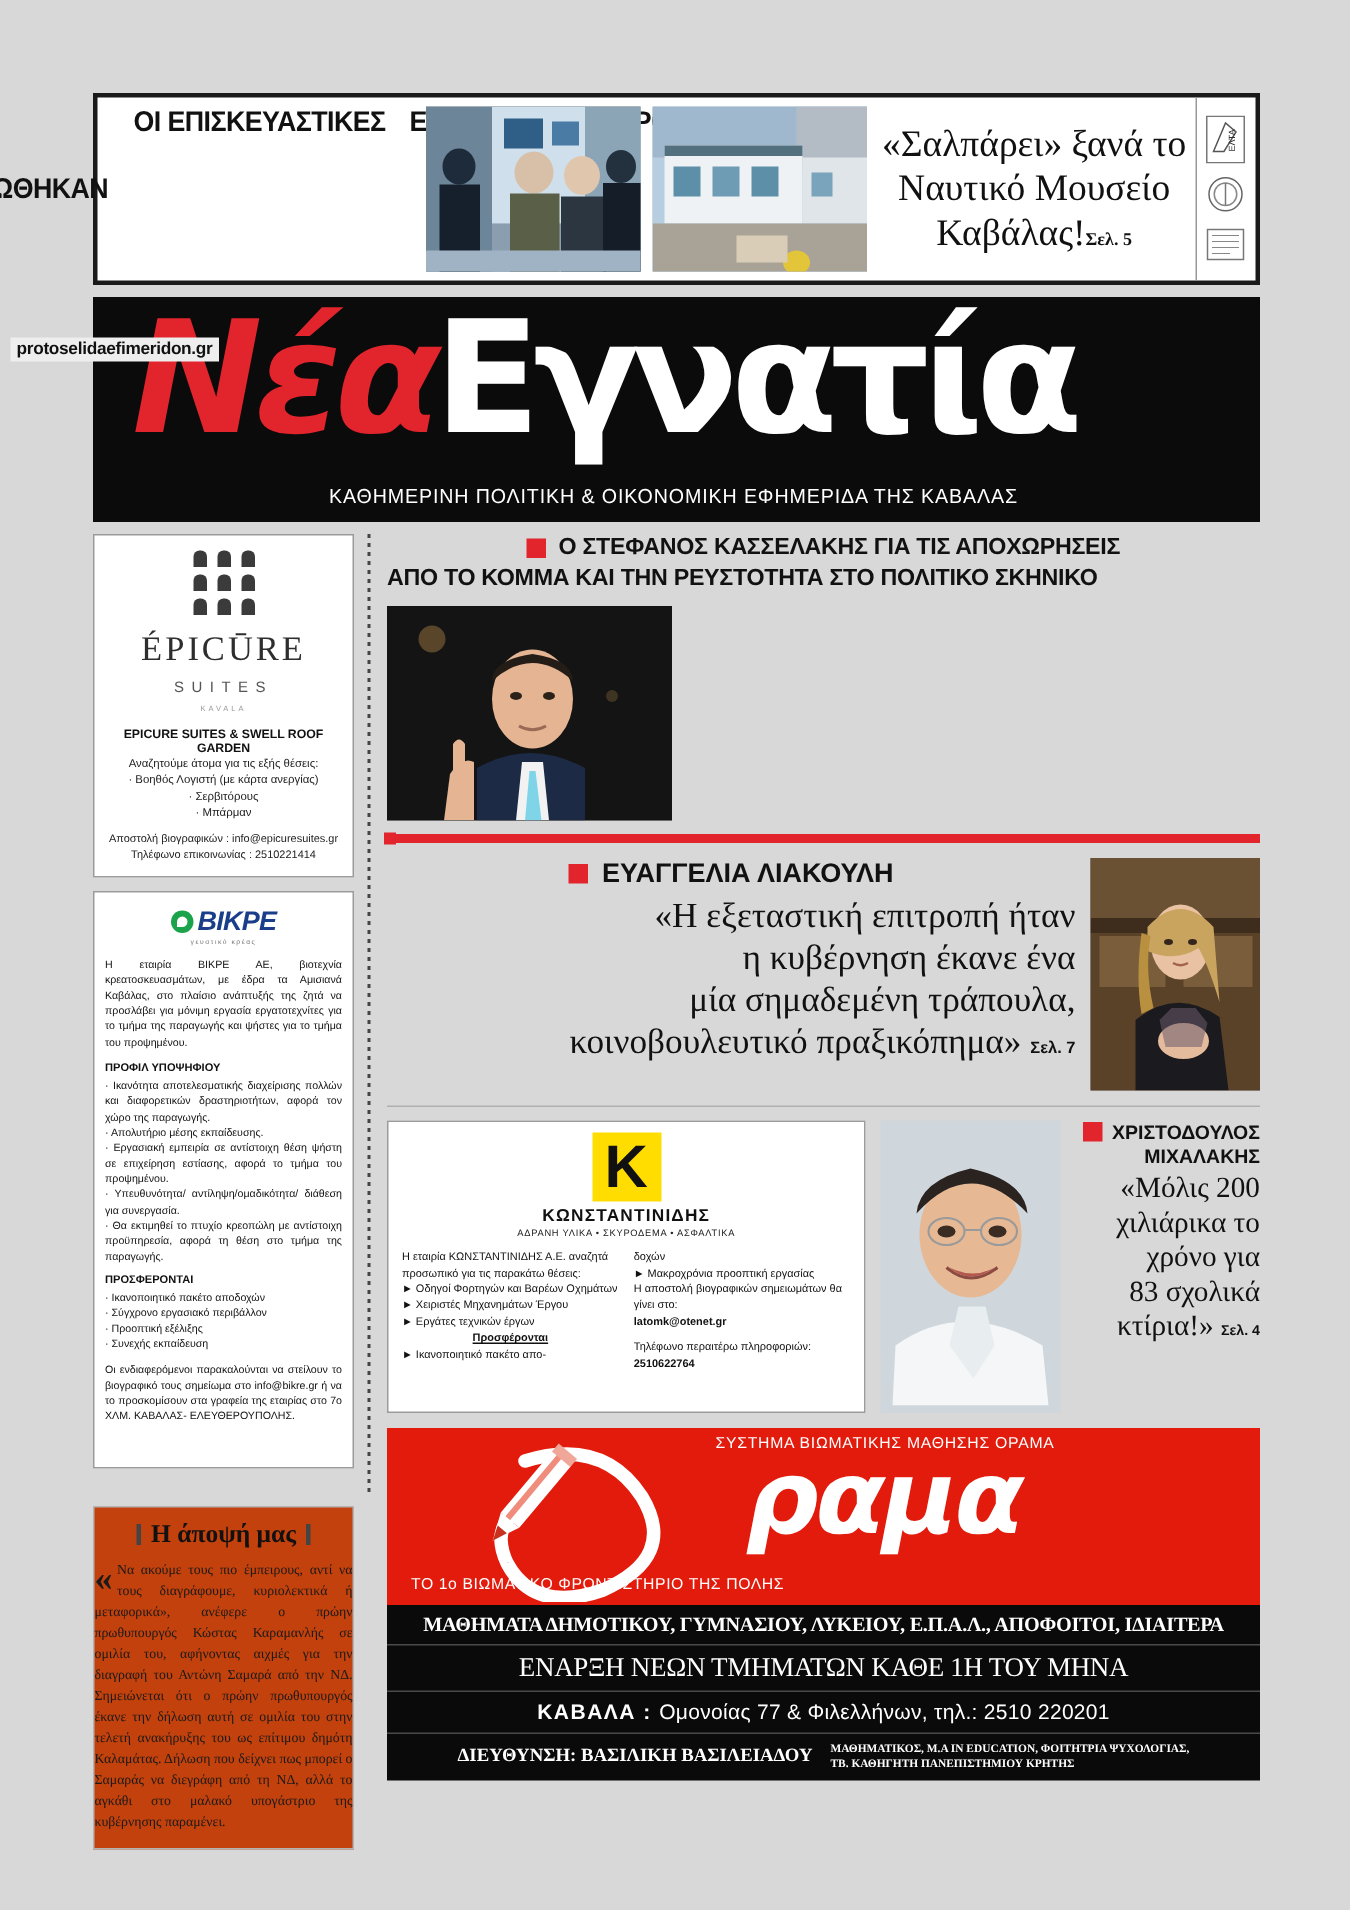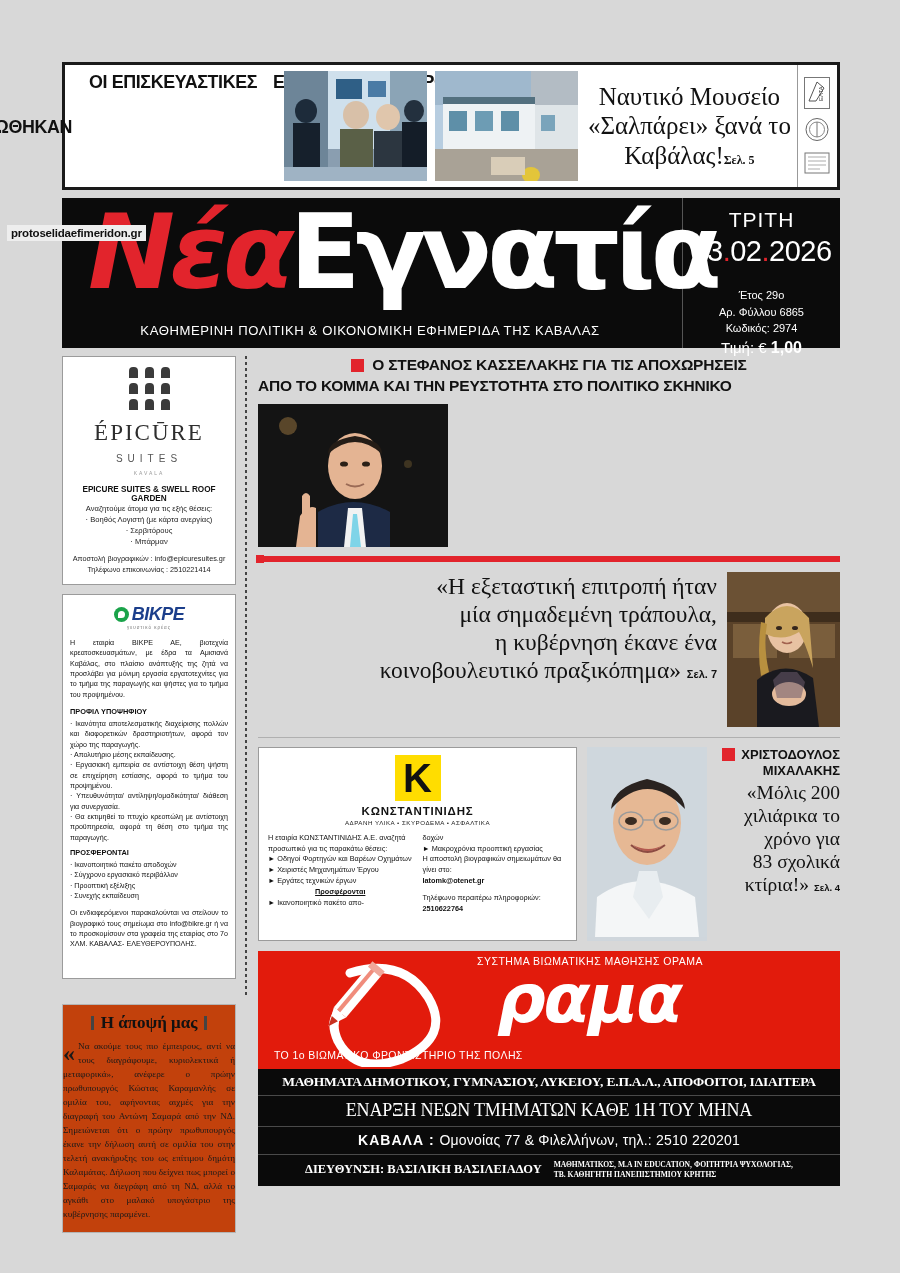--- a/index.html
+++ b/index.html
@@ -255,22 +255,22 @@
         <rect x="66" y="40" width="18" height="20" fill="#5e8fa8"></rect>
         <rect x="100" y="34" width="46" height="44" fill="#dfe5e8"></rect>
         <rect x="106" y="44" width="14" height="16" fill="#7aa4bb"></rect>
         <rect x="0" y="78" width="150" height="38" fill="#a9a296"></rect>
         <ellipse cx="96" cy="104" rx="9" ry="8" fill="#e3c53a"></ellipse>
         <rect x="56" y="86" width="34" height="18" fill="#d9cdb8"></rect>
       </svg>
     </div>
 
     <div class="tb-quote">
+      <div class="q">«Σαλπάρει» ξανά το</div>
       <div class="q">Ναυτικό Μουσείο</div>
-      <div class="q">«Σαλπάρει» ξανά το</div>
       <div class="q">
         <span>Καβάλας!</span><span class="sel">Σελ. 5</span>
       </div>
     </div>
 
     <div class="tb-logos">
       <svg width="26" height="32" viewBox="0 0 26 32">
         <rect x="0.5" y="0.5" width="25" height="31" fill="none" stroke="#777"></rect>
         <path d="M5 24 L13 5 L20 11 L12 24 Z" fill="none" stroke="#555" stroke-width="1"></path>
         <text x="19" y="24" font-size="6" fill="#333" transform="rotate(-90 19 24)" font-family="Liberation Sans">ΕΛΤΑ</text>
@@ -291,33 +291,20 @@
       </svg>
     </div>
   </div>
 
   <div class="masthead">
     <div class="mh-left">
       <div class="watermark">protoselidaefimeridon.gr</div>
       <div class="mh-title"><span class="mh-nea">Νέα</span><span class="mh-egn">Εγνατία</span></div>
       <div class="mh-sub">ΚΑΘΗΜΕΡΙΝΗ ΠΟΛΙΤΙΚΗ &amp; ΟΙΚΟΝΟΜΙΚΗ ΕΦΗΜΕΡΙΔΑ ΤΗΣ ΚΑΒΑΛΑΣ</div>
     </div>
-    <div class="mh-right">
-      <div class="mh-day">ΤΡΙΤΗ</div>
-      <div class="mh-date">
-        <span>03</span><span class="dot">.</span><span>02</span><span class="dot">.</span><span>2026</span>
-      </div>
-      <div class="mh-rule"></div>
-      <div class="mh-meta">
-        <div>Έτος 29ο</div>
-        <div>Αρ. Φύλλου 6865</div>
-        <div>Κωδικός: 2974</div>
-      </div>
-      <div class="mh-price"><span>Τιμή: € </span><b>1,00</b></div>
-    </div>
   </div>
 
   <div class="cols">
     <div class="divider"></div>
 
     <div class="lcol">
 
       <div class="adbox epicure">
         <div class="ep-grid">
           <i></i>
@@ -404,24 +391,28 @@
             <path d="M38 143 L42 112 Q50 100 58 104 L58 143 Z" fill="#e4b493"></path>
             <path d="M44 112 L44 92 Q48 86 52 92 L52 112 Z" fill="#e4b493"></path>
           </svg>
         </div>
       </div>
 
       <div class="redrule"></div>
 
       <div class="story2">
         <div class="s2text">
+          <div class="s2kick">
+            <span class="redsq"></span>
+            <span>ΕΥΑΓΓΕΛΙΑ ΛΙΑΚΟΥΛΗ</span>
+          </div>
           <div class="hl2">
             <div>«Η εξεταστική επιτροπή ήταν</div>
+            <div>η κυβέρνηση έκανε ένα</div>
             <div>μία σημαδεμένη τράπουλα,</div>
-            <div>η κυβέρνηση έκανε ένα</div>
             <div><span>κοινοβουλευτικό πραξικόπημα»</span> <span class="sel">Σελ. 7</span></div>
           </div>
         </div>
         <div class="ph2">
           <svg width="113" height="155" viewBox="0 0 113 155" preserveAspectRatio="none">
             <rect width="113" height="155" fill="#5a4229"></rect>
             <rect x="0" y="0" width="113" height="40" fill="#6b5134"></rect>
             <rect x="0" y="40" width="113" height="10" fill="#3e2d1c"></rect>
             <rect x="6" y="52" width="44" height="34" fill="#7a5e3c"></rect>
             <rect x="62" y="52" width="46" height="34" fill="#7a5e3c"></rect>

